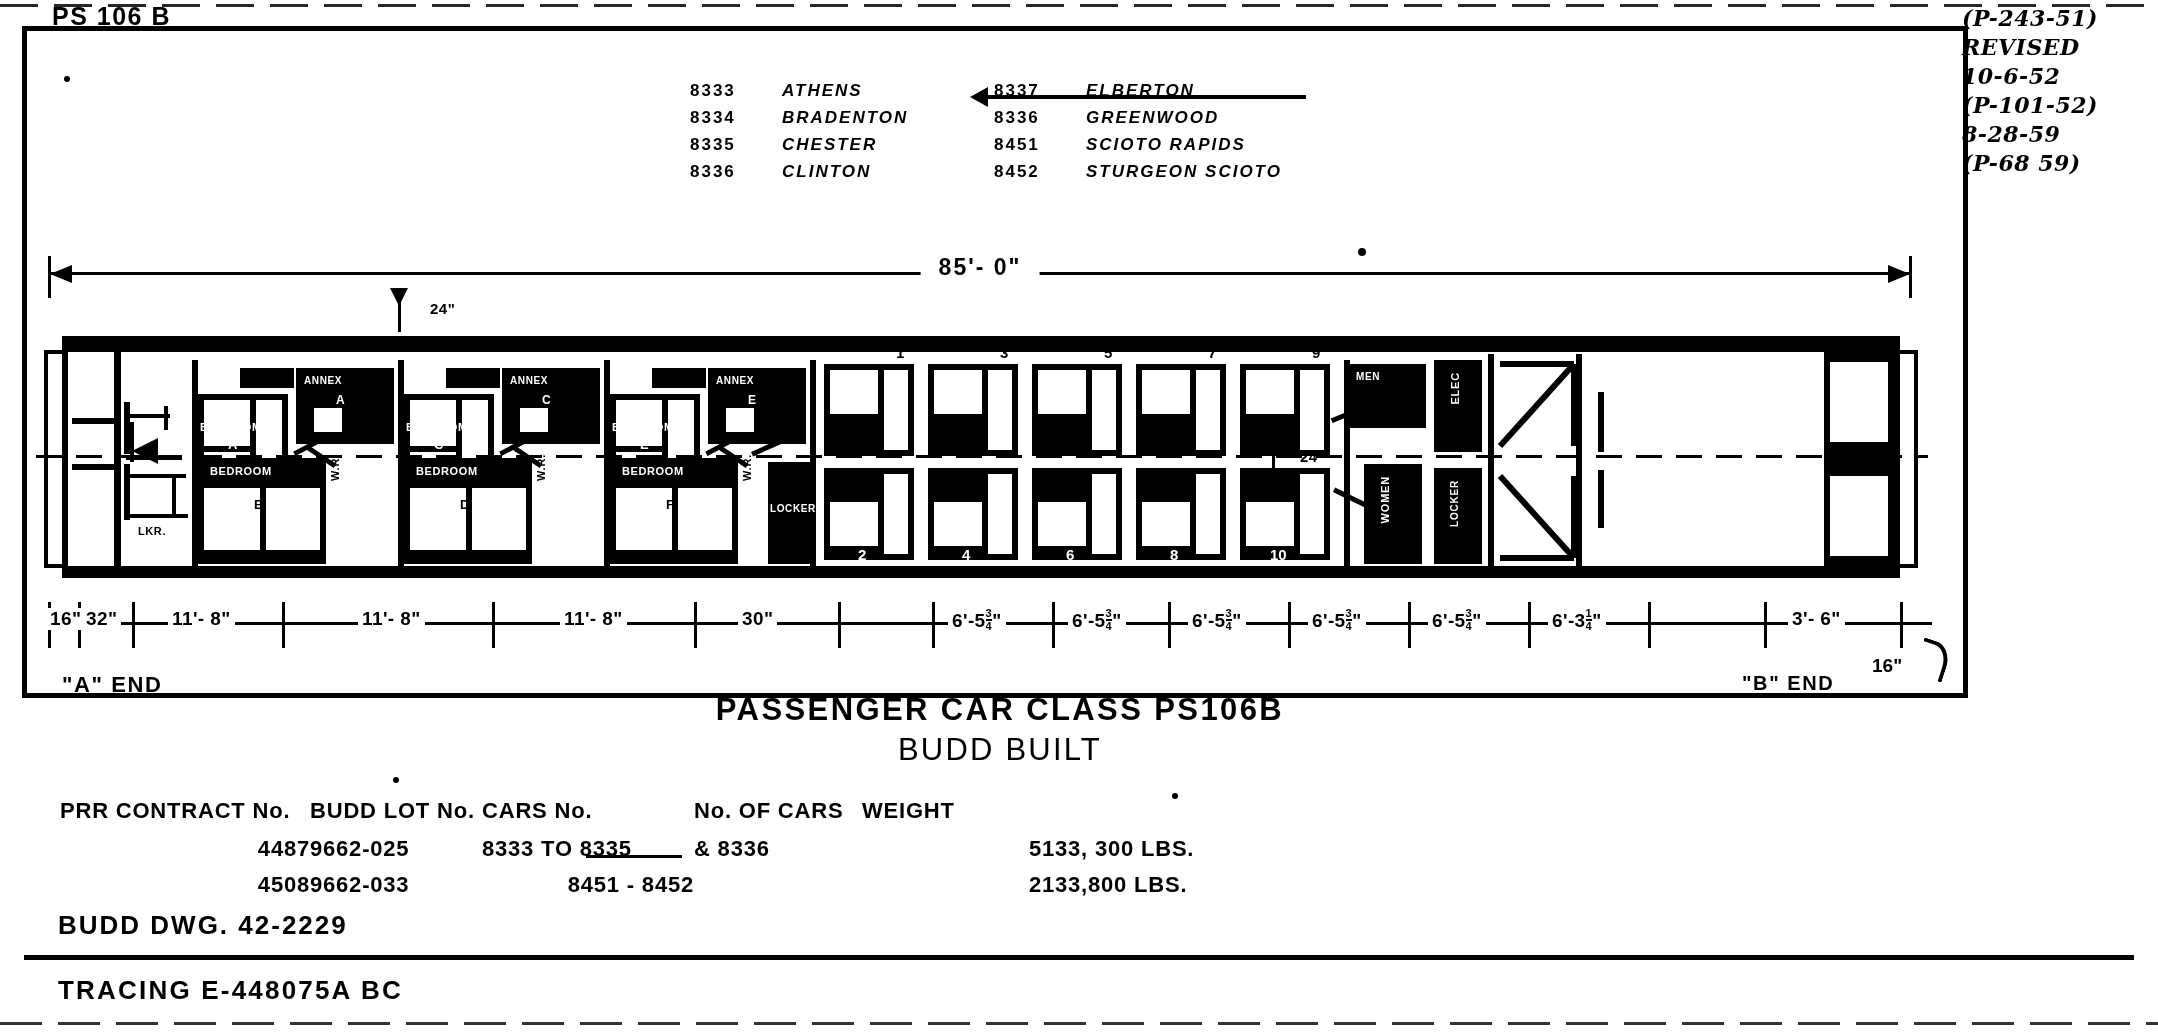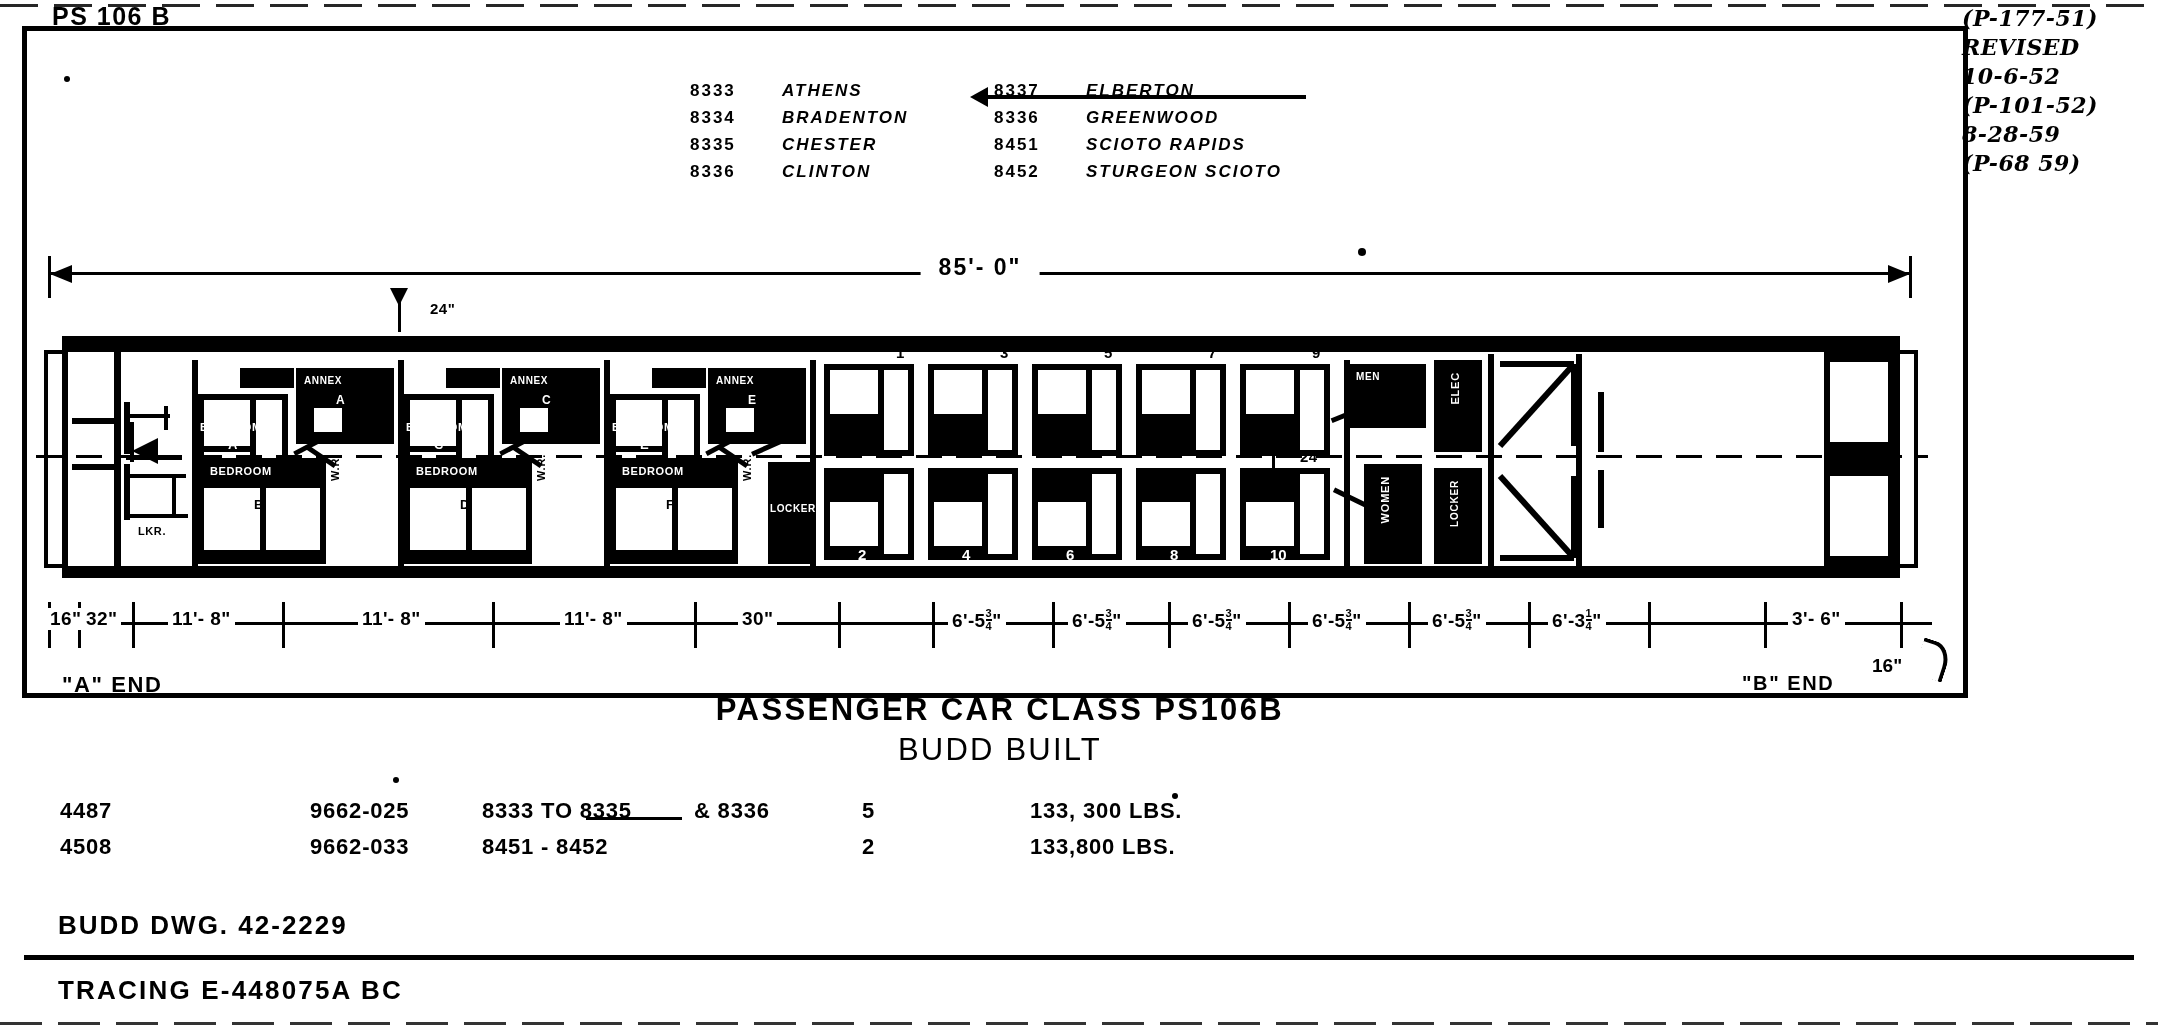--- a/index.html
+++ b/index.html
@@ -121,21 +121,21 @@
   
   .ctable{position:absolute;left:60px;top:798px;font-size:22px;font-weight:bold;letter-spacing:.8px;}
   .ctable table{border-collapse:collapse;}
   .ctable th{text-align:left;font-weight:bold;padding:0 0 12px 0;white-space:nowrap;}
   .ctable td{padding:0 0 10px 0;white-space:nowrap;font-weight:bold;}
   .ctable .c1{width:250px;}
   .ctable .c2{width:172px;}
   .ctable .c3{width:212px;}
   .ctable .c4{width:168px;}
   .ctable .c5{width:180px;}
-  .ctable .ctr{text-align:left;}
+  .ctable .ctr{text-align:right;}
   .strike-cell{position:relative;}
   .strike-cell:after{content:"";position:absolute;left:104px;width:96px;top:52%;height:3px;background:#000;}
 
   .buddwg{position:absolute;left:58px;top:910px;font-size:26px;font-weight:bold;letter-spacing:2px;}
   .tracing{position:absolute;left:58px;top:975px;font-size:26px;font-weight:bold;letter-spacing:2.2px;}
   .dot1{position:absolute;left:393px;top:777px;width:6px;height:6px;background:#000;border-radius:50%;}
   .dot2{position:absolute;left:1172px;top:793px;width:6px;height:6px;background:#000;border-radius:50%;}
   .dot3{position:absolute;left:1358px;top:248px;width:8px;height:8px;background:#000;border-radius:50%;}
   .dot4{position:absolute;left:64px;top:76px;width:6px;height:6px;background:#000;border-radius:50%;}
 </style>
@@ -178,21 +178,21 @@
         <td class="num">8336</td>
         <td class="nm">CLINTON</td>
         <td class="num2">8452</td>
         <td class="nm">STURGEON SCIOTO</td>
       </tr>
     </tbody>
       </table>
   </div>
 
   <div class="hand">
-    <div>(P-177-51)</div>
+    <div>(P-243-51)</div>
     <div>REVISED</div>
     <div>10-6-52</div>
     <div>(P-101-52)</div>
     <div>8-28-59</div>
     <div>(P-68 59)</div>
   </div>
   <div class="moon"></div>
 
   <div class="dim85">
     <div class="tickL"></div>
@@ -464,20 +464,27 @@
     <div class="l1">PASSENGER CAR CLASS PS106B</div>
     <div class="l3">BUDD BUILT</div>
   </div>
 
   <div class="dot1"></div>
   <div class="dot2"></div>
 
   <div class="ctable">
     <table>
       <tbody>
+          <tr>
+        <th class="c1">PRR CONTRACT No.</th>
+        <th class="c2">BUDD LOT No.</th>
+        <th class="c3">CARS No.</th>
+        <th class="c4">No. OF CARS</th>
+        <th class="c5">WEIGHT</th>
+      </tr>
       <tr>
         <td class="c1 ctr">4487</td>
         <td class="c2">9662-025</td>
         <td class="c3 strike-cell">8333 TO 8335</td>
         <td class="c4">&amp; 8336</td>
         <td class="c4 ctr">5</td>
         <td class="c5">133, 300 LBS.</td>
       </tr>
       <tr>
         <td class="c1 ctr">4508</td>

